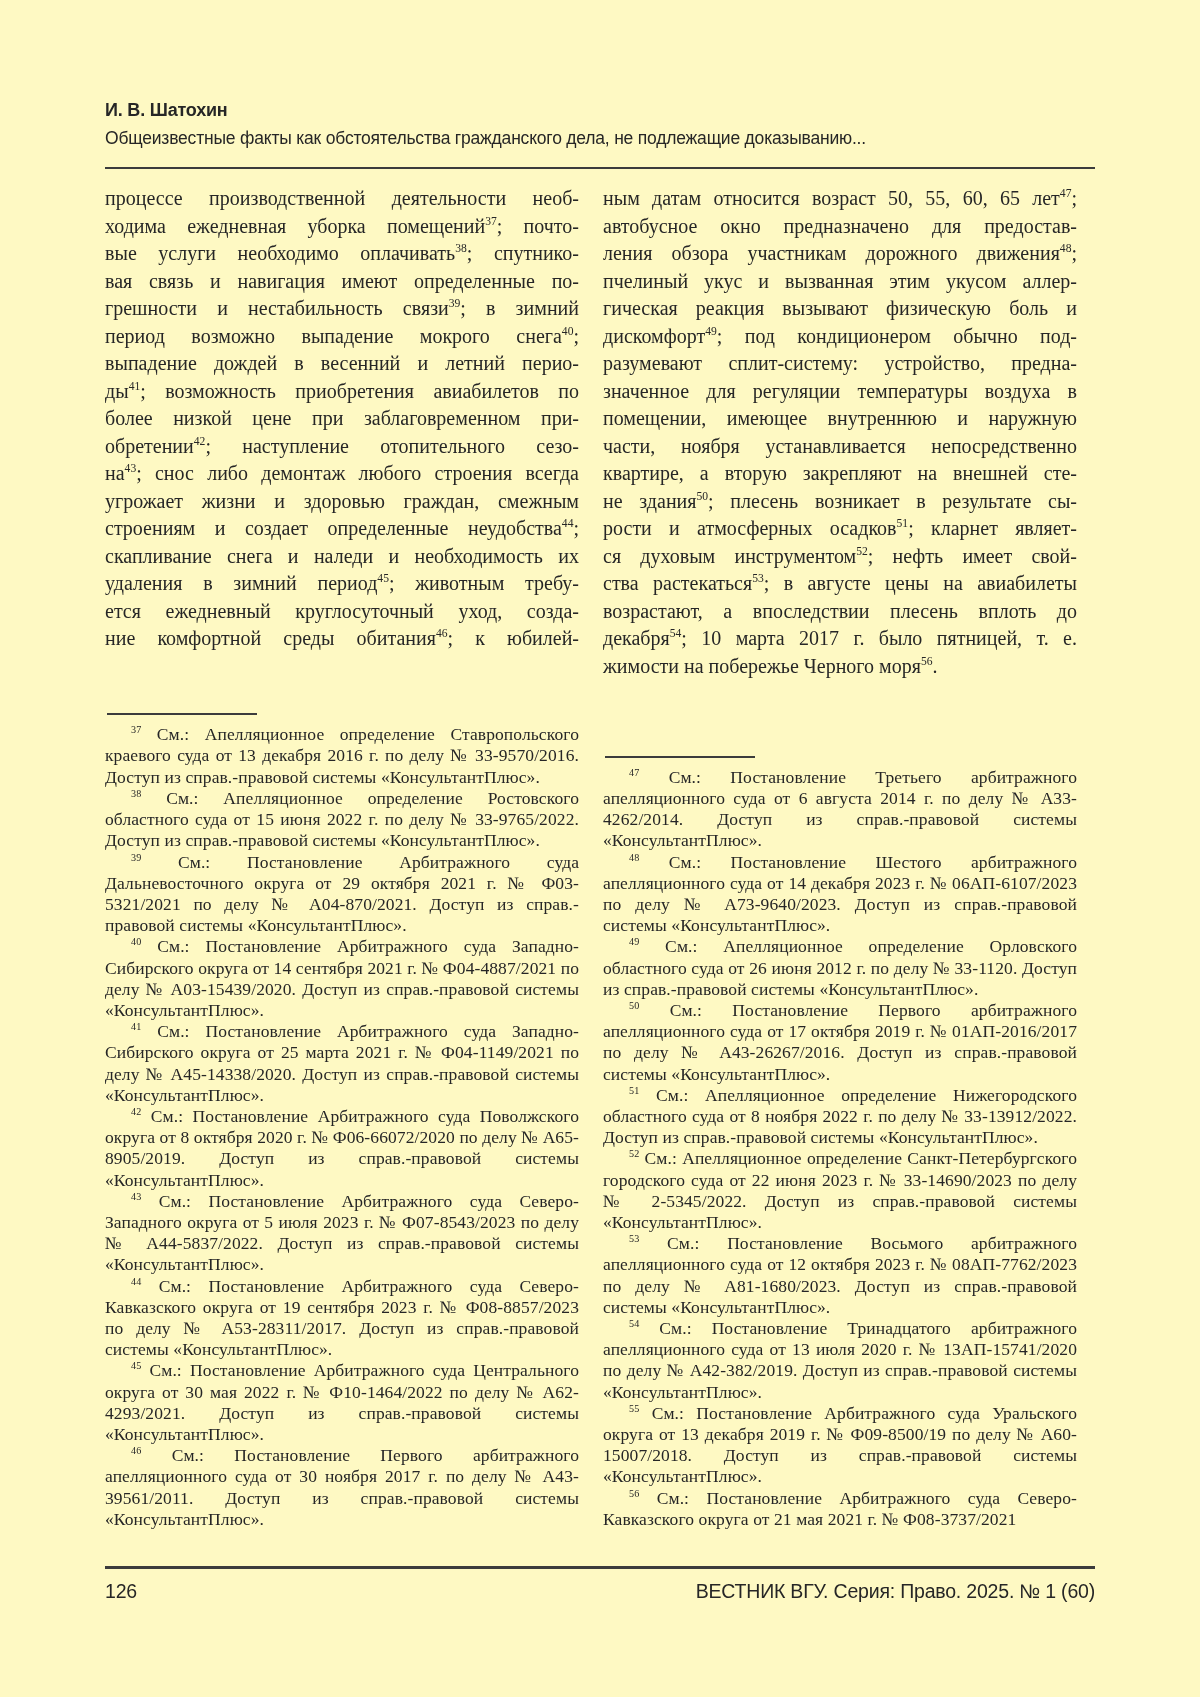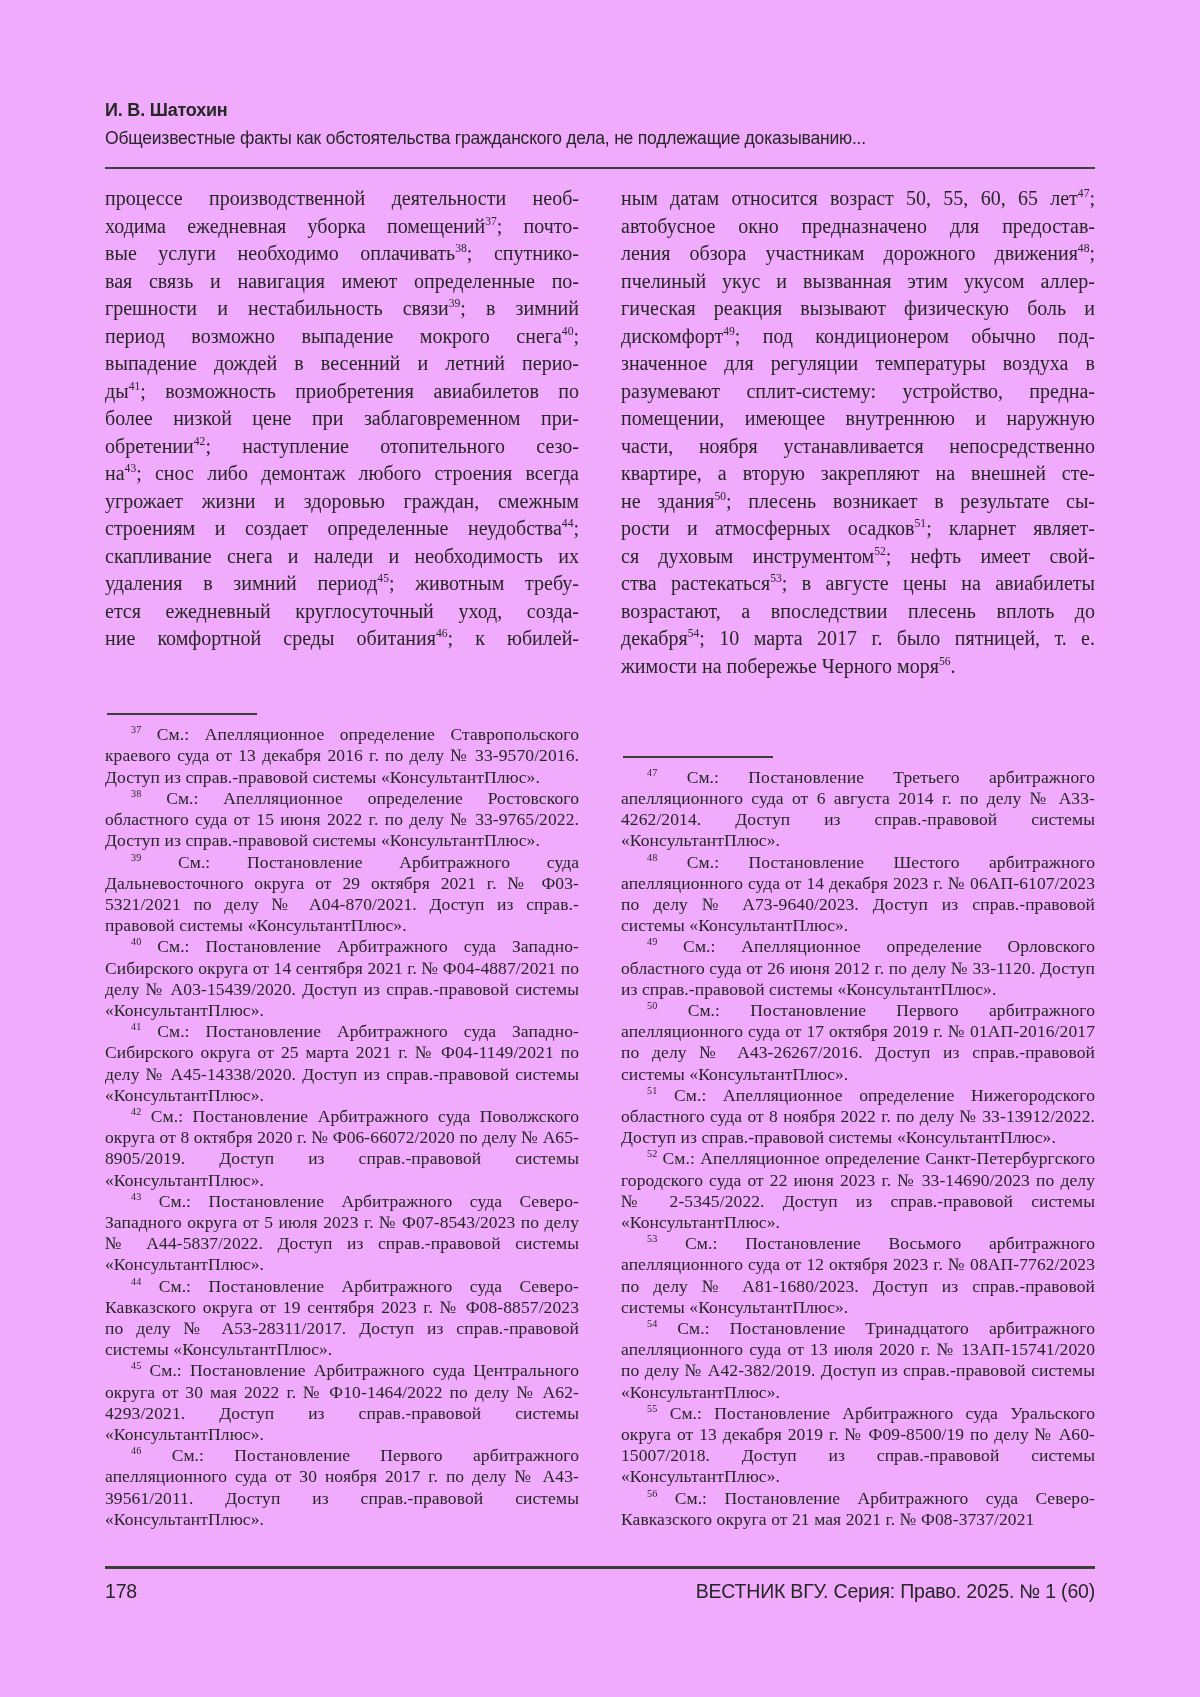--- a/index.html
+++ b/index.html
@@ -1,30 +1,30 @@
 <!DOCTYPE html>
 <html lang="ru"><head>
 <meta charset="utf-8">
 <style>
   html,body { margin:0; padding:0; background:#ffffff; }
   .page {
     position:relative; width:1200px; height:1697px; margin:0 auto;
-    background:#f0abfc; color:#262626; overflow:hidden;
+    background:#fef9c3; color:#262626; overflow:hidden;
     font-family:"Liberation Serif", serif;
   }
   
   .header { position:absolute; left:105px; right:105px; top:100px;
     font-family:"Liberation Sans", sans-serif; }
   .author { font-size:18px; font-weight:bold; letter-spacing:-0.2px; }
   .running-title { font-size:17.5px; margin-top:7px; letter-spacing:-0.2px; }
   .header-rule { position:absolute; left:105px; right:105px; top:167px;
     height:2px; background:#3c3c3c; }
   
   .columns { position:absolute; left:105px; top:185px; width:990px; height:1345px;
-    display:flex; gap:42px; }
+    display:flex; gap:24px; }
   .col { width:474px; display:flex; flex-direction:column; }
   .bodytext { }
   .bodyline { font-size:20px; line-height:27.5px; text-align:justify;
     text-align-last:justify; }
   .bodyline.flush { text-align-last:left; }
   sup { font-size:0.58em; line-height:0; vertical-align:super; }
   
   .fnblock { margin-top:auto; }
   .fn-rule { width:150px; height:2px; background:#3c3c3c; margin:0 0 9px 2px; }
   .footnote { font-size:17.5px; line-height:21.2px; text-align:justify;
@@ -86,22 +86,22 @@
     </section>
 
     <section class="col">
       <div class="bodytext">
           <div class="bodyline">ным датам относится возраст 50, 55, 60, 65 лет<sup>47</sup>;</div>
           <div class="bodyline">автобусное окно предназначено для предостав-</div>
           <div class="bodyline">ления обзора участникам дорожного движения<sup>48</sup>;</div>
           <div class="bodyline">пчелиный укус и вызванная этим укусом аллер-</div>
           <div class="bodyline">гическая реакция вызывают физическую боль и</div>
           <div class="bodyline">дискомфорт<sup>49</sup>; под кондиционером обычно под-</div>
+          <div class="bodyline">разумевают сплит-систему: устройство, предна-</div>
           <div class="bodyline">значенное для регуляции температуры воздуха в</div>
-          <div class="bodyline">разумевают сплит-систему: устройство, предна-</div>
           <div class="bodyline">помещении, имеющее внутреннюю и наружную</div>
           <div class="bodyline">части, ноября устанавливается непосредственно</div>
           <div class="bodyline">квартире, а вторую закрепляют на внешней сте-</div>
           <div class="bodyline">не здания<sup>50</sup>; плесень возникает в результате сы-</div>
           <div class="bodyline">рости и атмосферных осадков<sup>51</sup>; кларнет являет-</div>
           <div class="bodyline">ся духовым инструментом<sup>52</sup>; нефть имеет свой-</div>
           <div class="bodyline">ства растекаться<sup>53</sup>; в августе цены на авиабилеты</div>
           <div class="bodyline">возрастают, а впоследствии плесень вплоть до</div>
           <div class="bodyline">декабря<sup>54</sup>; 10 марта 2017 г. было пятницей, т. е.</div>
           <div class="bodyline flush">жимости на побережье Черного моря<sup>56</sup>.</div>
@@ -119,17 +119,17 @@
             <p class="footnote"><sup>54</sup> См.: Постановление Тринадцатого арбитражного апелляционного суда от 13 июля 2020 г. № 13АП-15741/2020 по делу № А42-382/2019. Доступ из справ.-правовой системы «КонсультантПлюс».</p>
             <p class="footnote"><sup>55</sup> См.: Постановление Арбитражного суда Уральского округа от 13 декабря 2019 г. № Ф09-8500/19 по делу № А60-15007/2018. Доступ из справ.-правовой системы «КонсультантПлюс».</p>
             <p class="footnote"><sup>56</sup> См.: Постановление Арбитражного суда Северо-Кавказского округа от 21 мая 2021 г. № Ф08-3737/2021</p>
           </div>
       </div>
     </section>
   </div>
 
   <div class="footer-rule"></div>
   <div class="footer-row">
-    <span>178</span>
+    <span>126</span>
     <span>ВЕСТНИК ВГУ. Серия: Право. 2025. № 1 (60)</span>
   </div>
 
 </div>
 
 </body></html>

